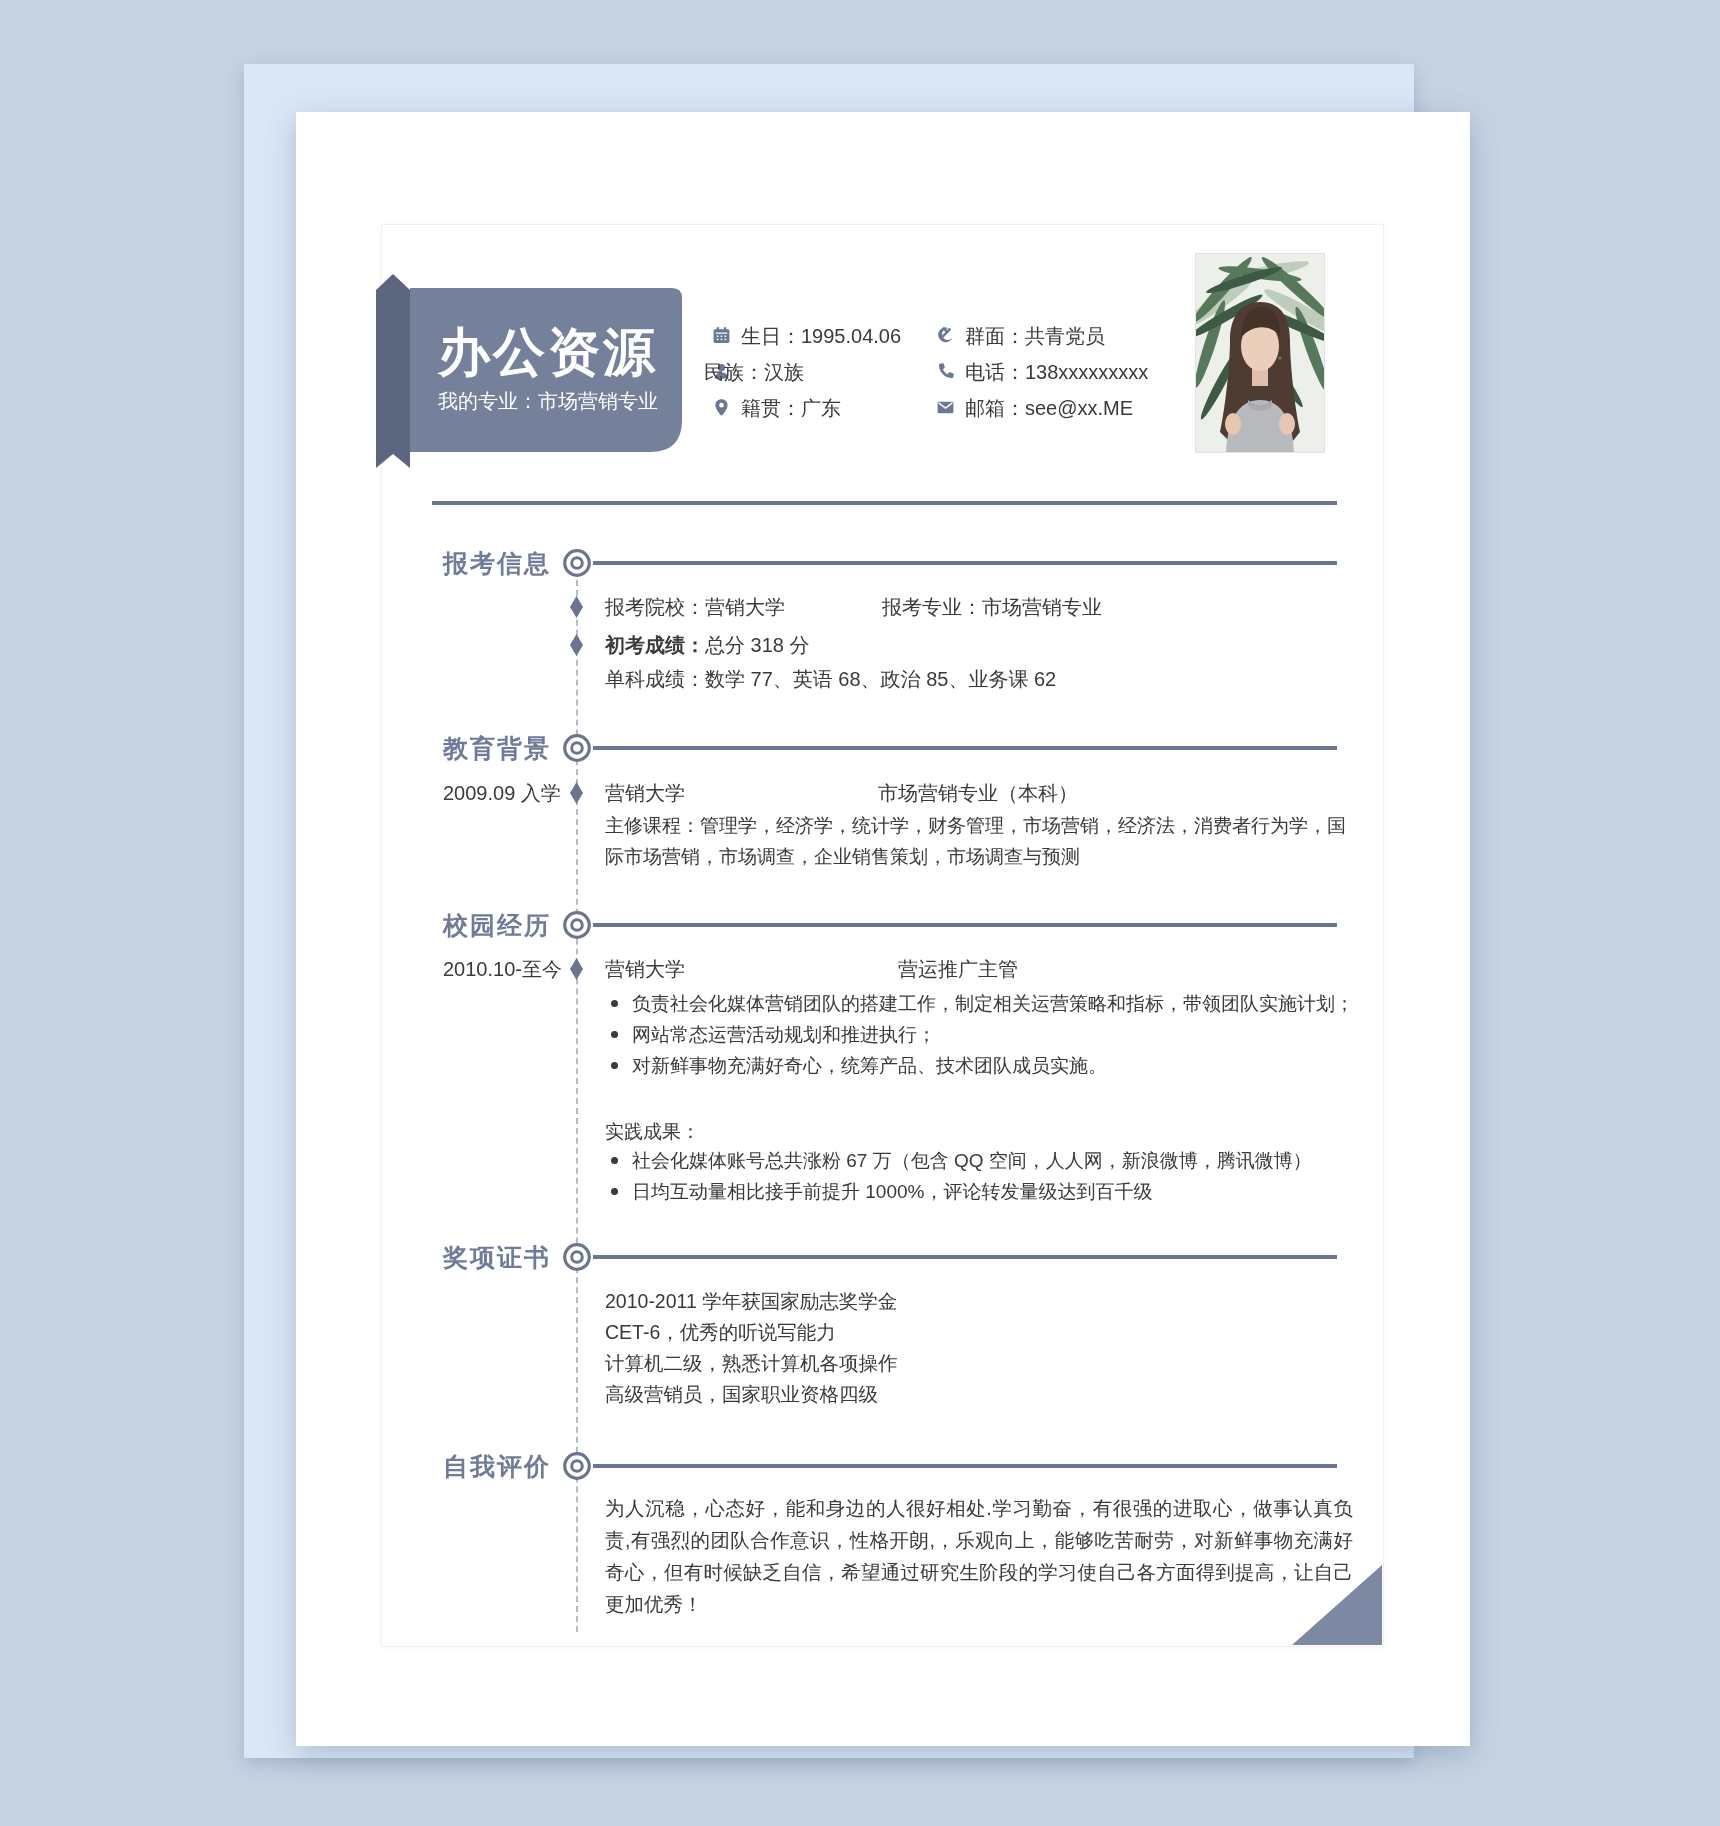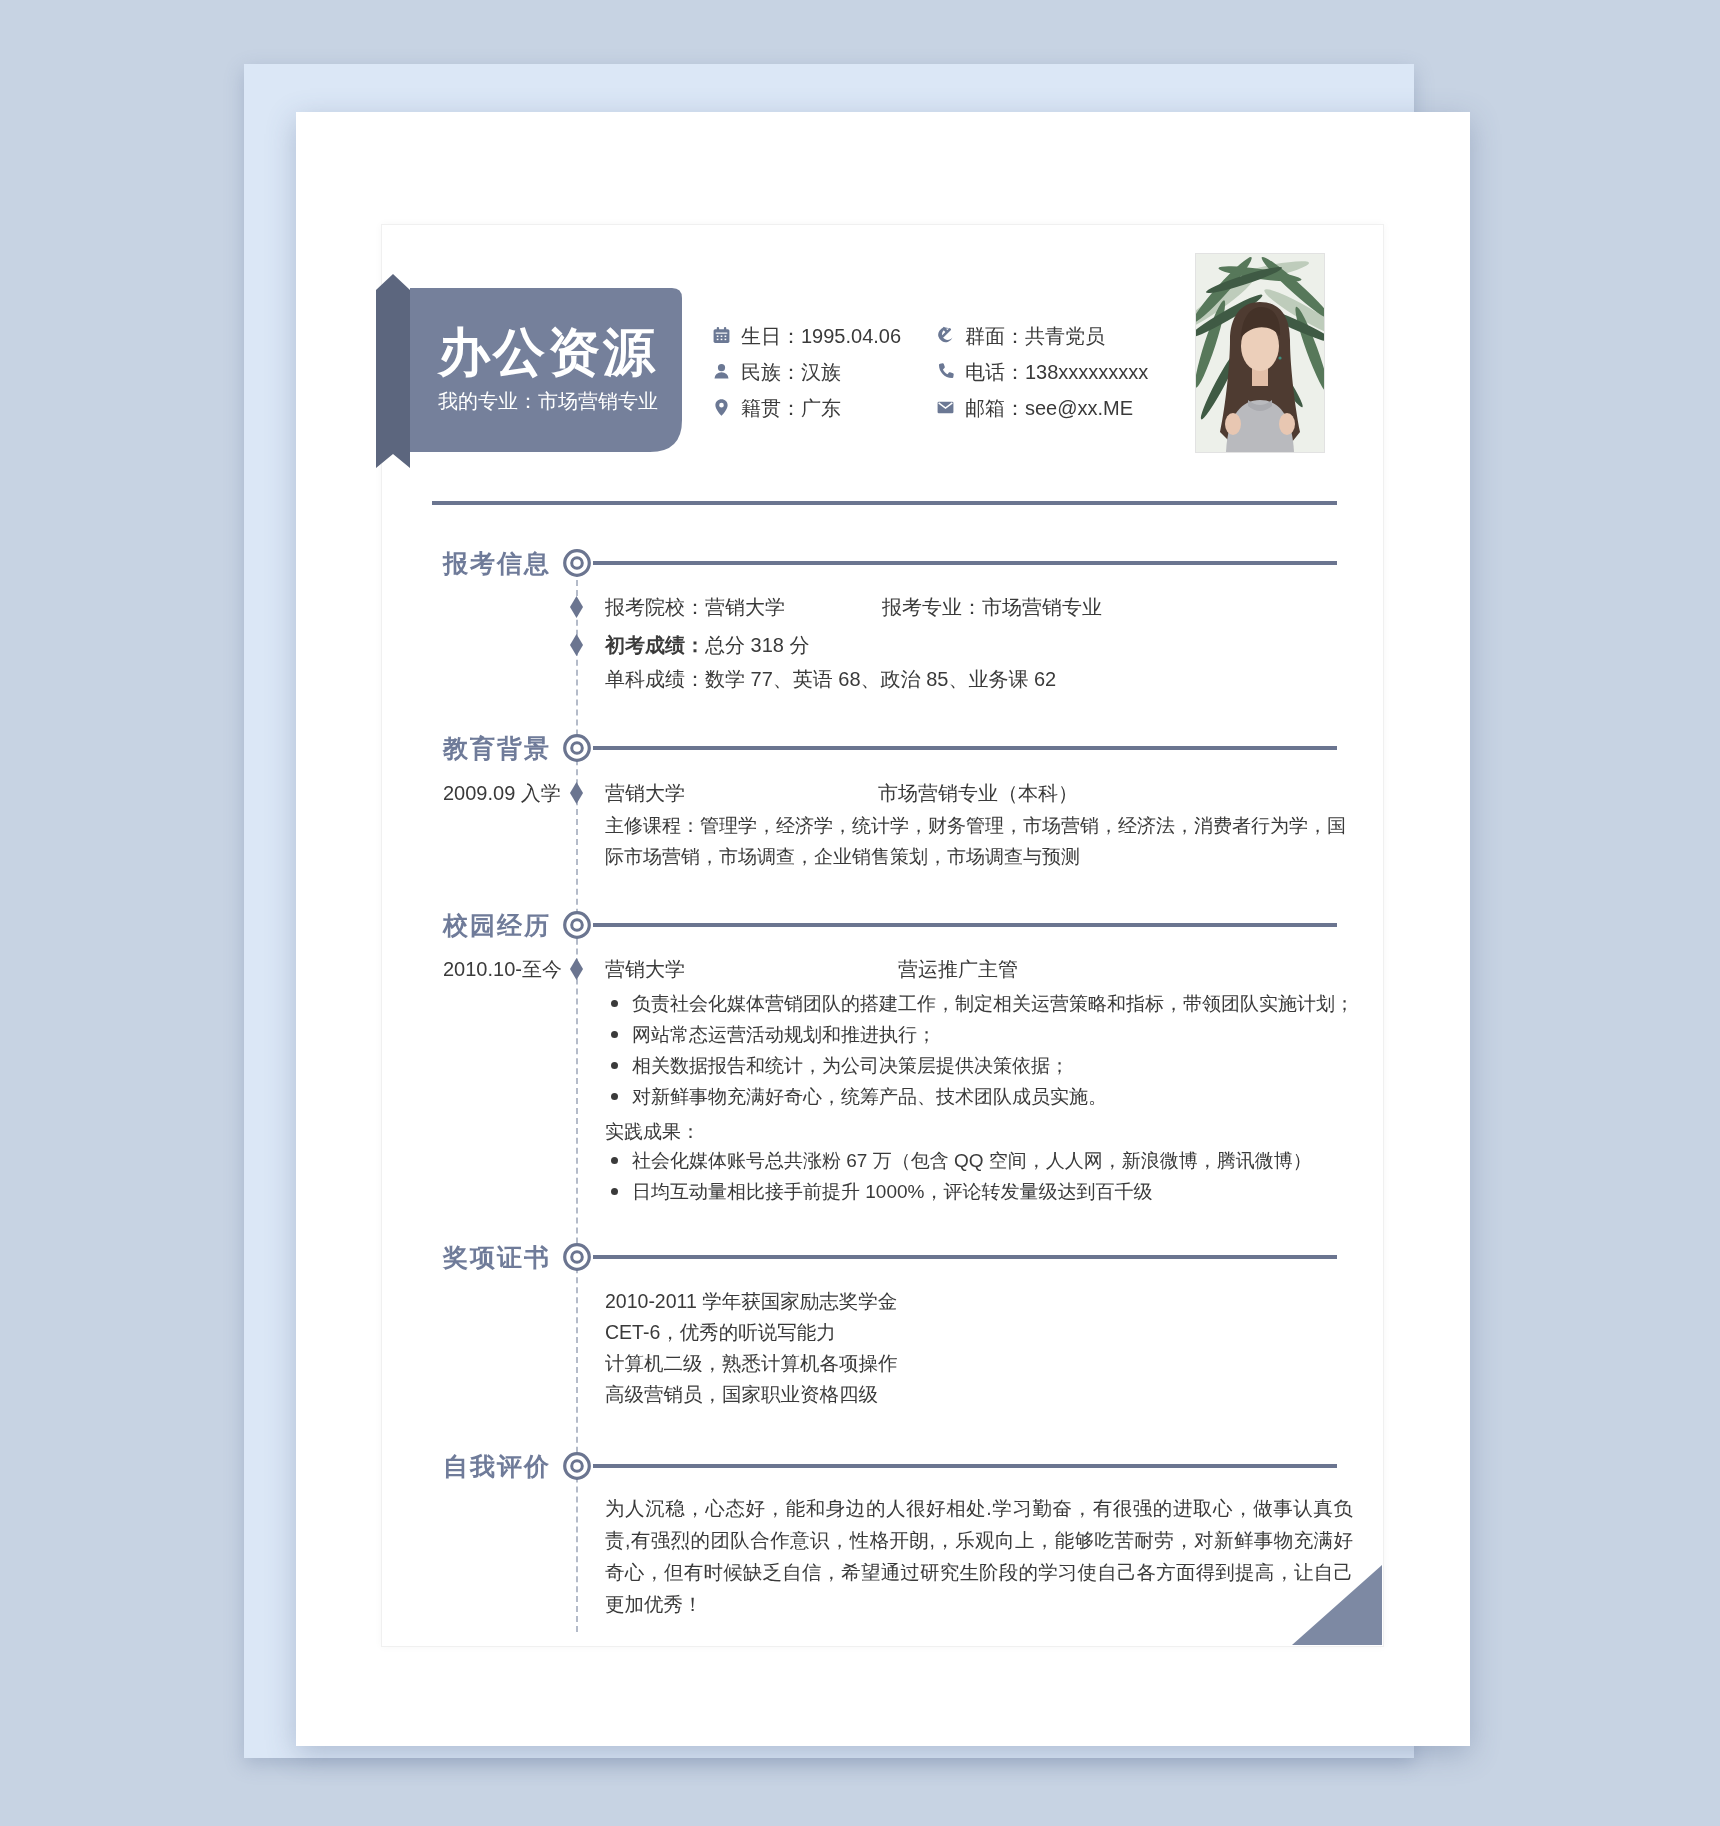--- a/index.html
+++ b/index.html
@@ -95,21 +95,21 @@
       </svg>
   </div>
   <div class="abs" style="left:936px;top:398px;">
     <svg width="19" height="19" viewBox="0 0 18 18">
         <rect x="1.5" y="3.5" width="15" height="11" rx="1.2" fill="#6b7894"></rect>
         <path d="M2.5,4.6 L9,9.6 L15.5,4.6" stroke="#ffffff" stroke-width="1.4" fill="none"></path>
       </svg>
   </div>
 
   <div class="abs info-text" style="left:741px;top:323px;">生日：1995.04.06</div>
-  <div class="abs info-text" style="left:741px;top:359px;text-align:center;">民族：汉族</div>
+  <div class="abs info-text" style="left:704px;top:359px;text-align:center;">民族：汉族</div>
   <div class="abs info-text" style="left:741px;top:395px;">籍贯：广东</div>
   <div class="abs info-text" style="left:965px;top:323px;">群面：共青党员</div>
   <div class="abs info-text" style="left:965px;top:359px;">电话：138xxxxxxxxx</div>
   <div class="abs info-text" style="left:965px;top:395px;">邮箱：see@xx.ME</div>
 
   <div class="abs photo-frame">
     <svg width="128" height="198" viewBox="0 0 128 198">
       <rect width="128" height="198" fill="#edf0ea"></rect>
       <g fill="#b9c9b6" opacity="0.9">
         <ellipse cx="20" cy="50" rx="46" ry="7" transform="rotate(-35 20 50)"></ellipse>
@@ -204,21 +204,20 @@
     <svg width="13" height="22" viewBox="0 0 13 22">
         <polygon points="6.5,0 13,11 6.5,22 0,11" fill="#6b7590"></polygon>
       </svg>
   </div>
   <div class="abs row-text" style="left:605px;top:956px;">营销大学</div>
   <div class="abs row-text" style="left:898px;top:956px;">营运推广主管</div>
 
   <ul class="abs blist" style="left:605px;top:988px;">
     <li>负责社会化媒体营销团队的搭建工作，制定相关运营策略和指标，带领团队实施计划；</li>
     <li>网站常态运营活动规划和推进执行；</li>
-    <li>相关数据报告和统计，为公司决策层提供决策依据；</li>
     <li>对新鲜事物充满好奇心，统筹产品、技术团队成员实施。</li>
   </ul>
   <div class="abs para" style="left:605px;top:1116px;">实践成果：</div>
   <ul class="abs blist" style="left:605px;top:1145px;">
     <li>社会化媒体账号总共涨粉 67 万（包含 QQ 空间，人人网，新浪微博，腾讯微博）</li>
     <li>日均互动量相比接手前提升 1000%，评论转发量级达到百千级</li>
   </ul>
 
   <div class="abs sec-title" style="left:443px;top:1241px;">奖项证书</div>
   <div class="abs sec-icon" style="left:560px;top:1240px;">

